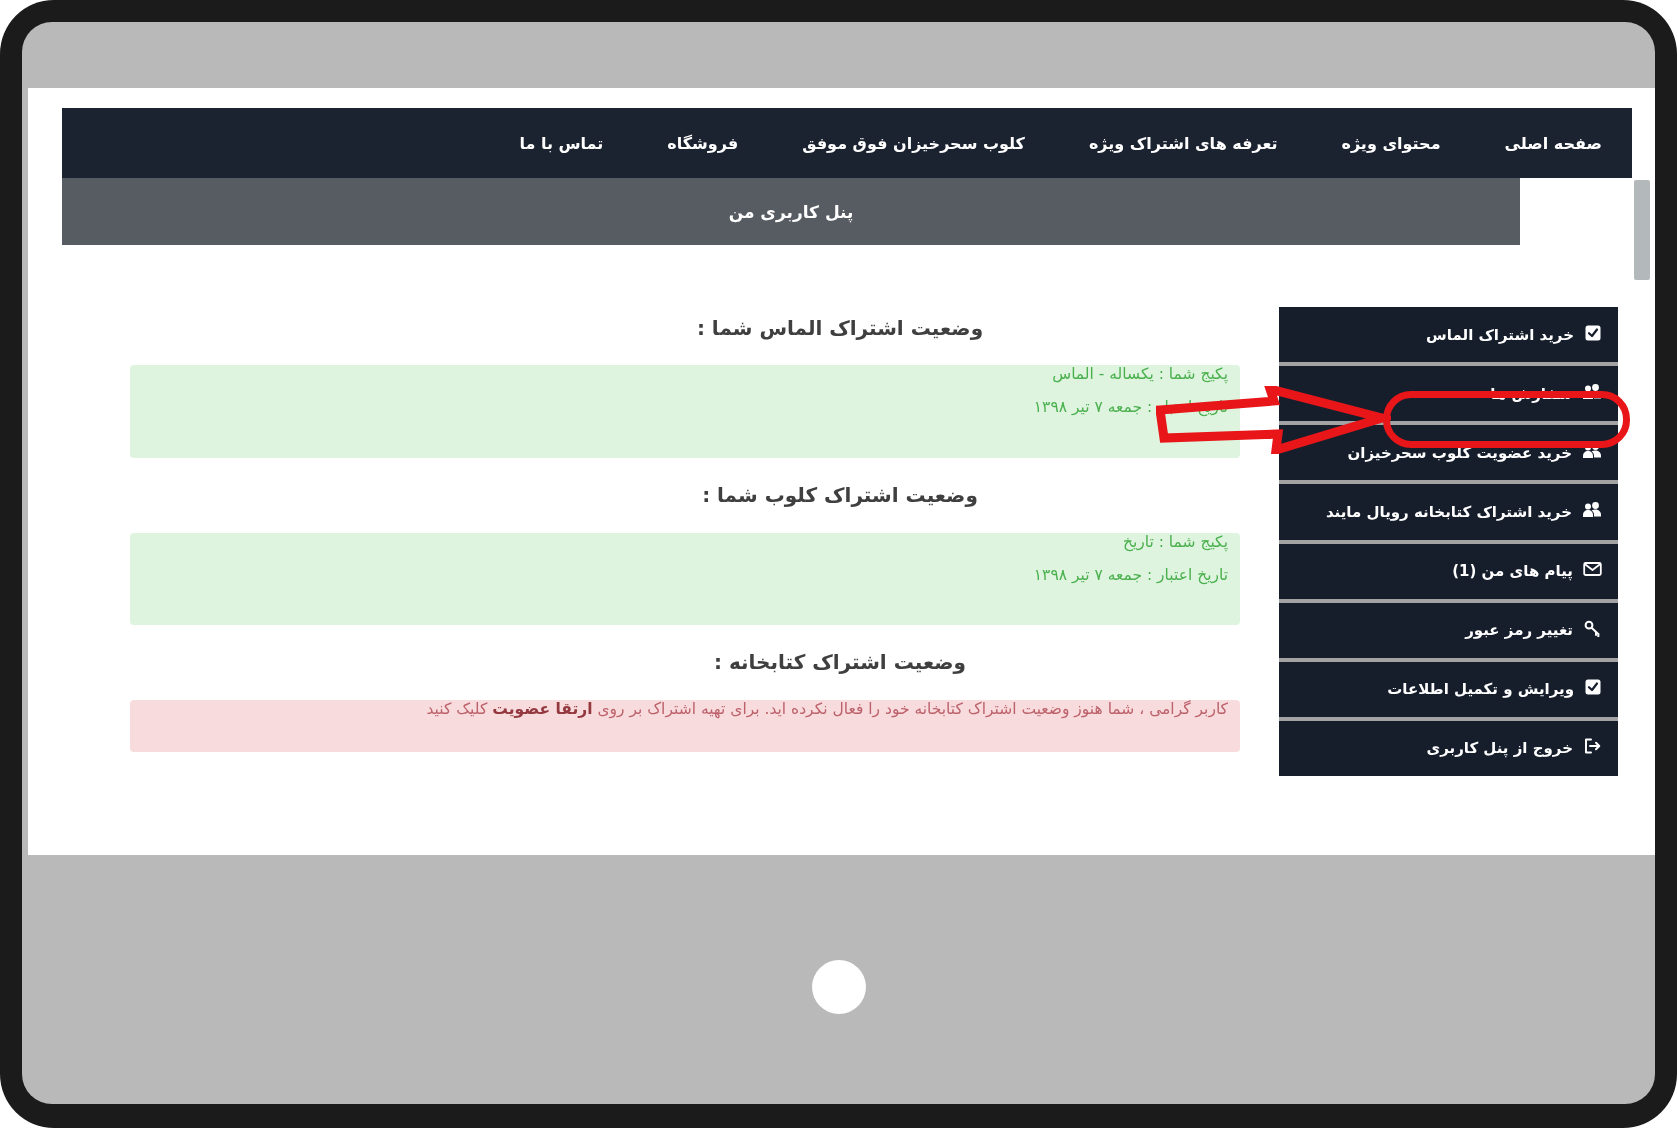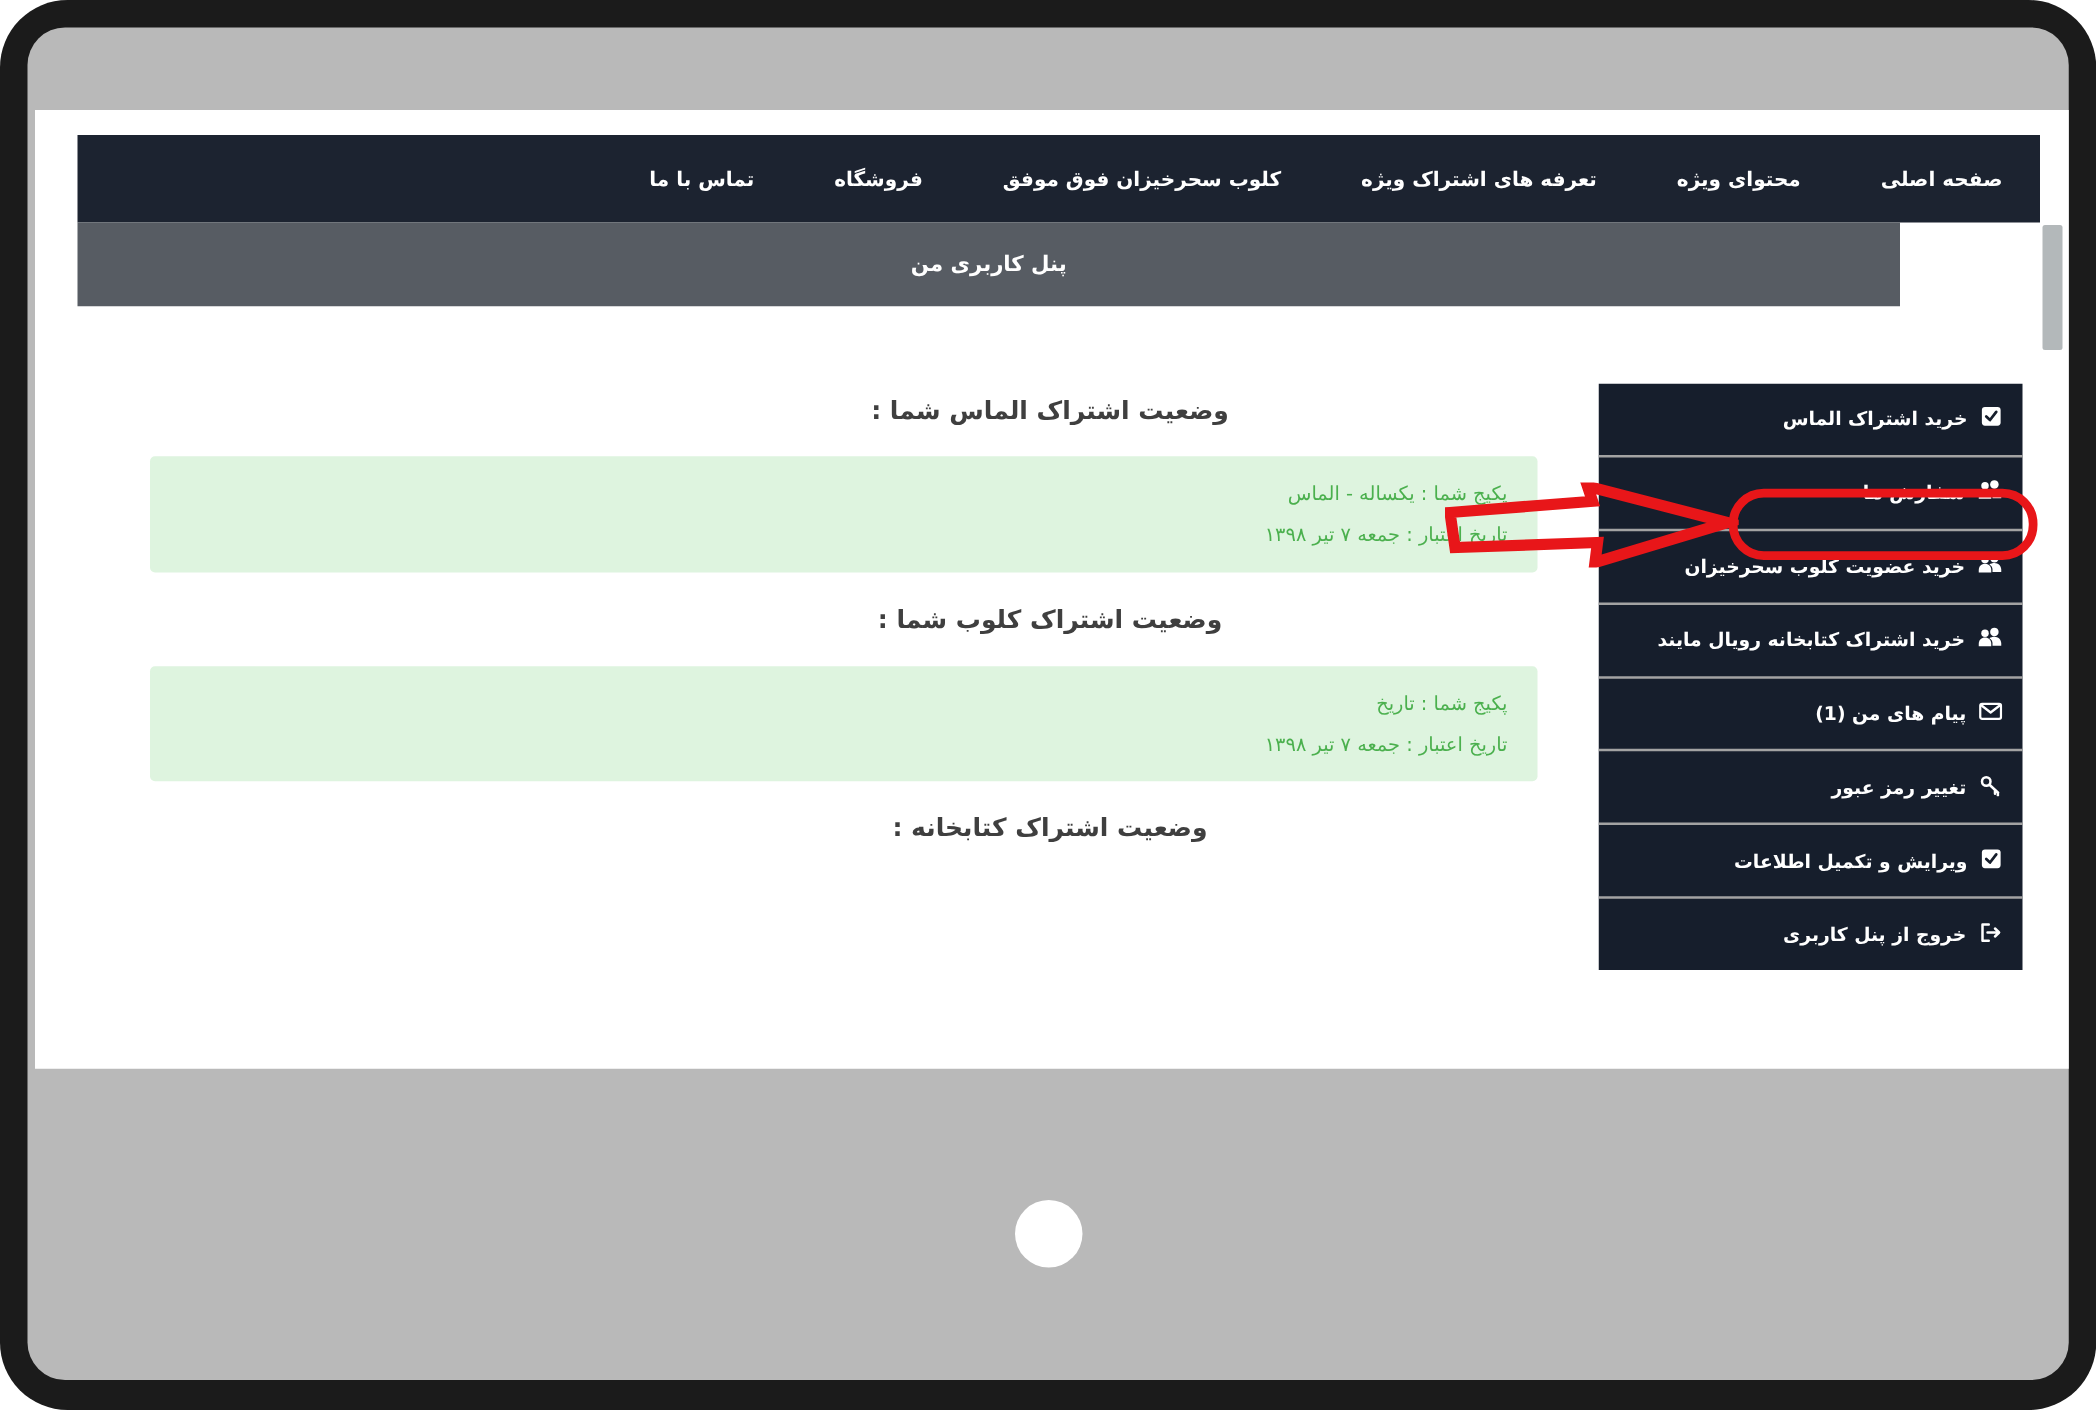--- a/index.html
+++ b/index.html
@@ -24,32 +24,32 @@
   .subheader { position:absolute; left:34px; top:90px; width:1458px; height:67px;
                background:#575c63; display:flex; align-items:center; justify-content:center; }
   .subheader span { color:#ffffff; font-size:17px; font-weight:bold; }
   .scroll-thumb { position:absolute; left:1606px; top:92px; width:16px; height:100px;
                   background:#b3b8ba; border-radius:2px; }
 
   
   .sidebar { position:absolute; left:1251px; top:219px; width:339px; height:469px;
              background:#161e2c; display:flex; flex-direction:column; }
   .side-item { flex:1; display:flex; align-items:center; gap:10px; padding:0 16px;
-               border-bottom:2px solid #a3a3a3; cursor:pointer; }
+               border-bottom:4px solid #a3a3a3; cursor:pointer; }
   .side-item:last-child { border-bottom:none; }
   .side-item .lbl { color:#ffffff; font-size:15px; font-weight:bold; white-space:nowrap; }
   .side-item svg { flex:0 0 auto; }
 
   
   .sec-heading { position:absolute; right:417px; width:800px; text-align:center;
                  font-size:20px; color:#3f3f3f; font-weight:bold; }
   .h1 { top:228px; } .h2 { top:395px; } .h3 { top:562px; }
-  .alert { position:absolute; left:92px; width:1110px; border-radius:4px;
-           display:flex; flex-direction:column; justify-content:center; gap:15px;
-           padding:0 24px; text-align:right; }
+  .alert { position:absolute; left:102px; width:1110px; border-radius:4px;
+           display:flex; flex-direction:column; gap:15px;
+           padding:0 12px; text-align:right; }
   .alert-success { background:#def4df; color:#4bb04e; }
   .alert-danger  { background:#f8dbdc; color:#bc616b; }
   .b1 { top:277px; height:93px; } .b2 { top:445px; height:92px; } .b3 { top:612px; height:52px; }
   .alert .line { font-size:15.5px; }
   .upgrade-link { color:#93383f; font-weight:bold; cursor:pointer; }
 
   
   .annot-ring { position:absolute; left:1355px; top:303px; width:247px; height:57px;
                 border:7px solid #e81619; border-radius:28px; z-index:5; }
   .annot-arrow { position:absolute; left:1128px; top:298px; z-index:5; }
@@ -181,19 +181,22 @@
           <div class="line">تاریخ اعتبار : جمعه ۷ تیر ۱۳۹۸</div>
         </div>
 
         <div class="sec-heading h2">وضعیت اشتراک کلوب شما :</div>
         <div class="alert alert-success b2">
           <div class="line">پکیج شما : تاریخ</div>
           <div class="line">تاریخ اعتبار : جمعه ۷ تیر ۱۳۹۸</div>
         </div>
 
         <div class="sec-heading h3">وضعیت اشتراک کتابخانه :</div>
+        <div class="alert alert-danger b3">
+          <div class="line"><span>کاربر گرامی ، شما هنوز وضعیت اشتراک کتابخانه خود را فعال نکرده اید. برای تهیه اشتراک بر روی </span><span class="upgrade-link">ارتقا عضویت</span><span> کلیک کنید</span></div>
+        </div>
 
       </div>
 
       <div class="home-button"></div>
     </div>
   </div>
 </div>
 
 </body></html>

